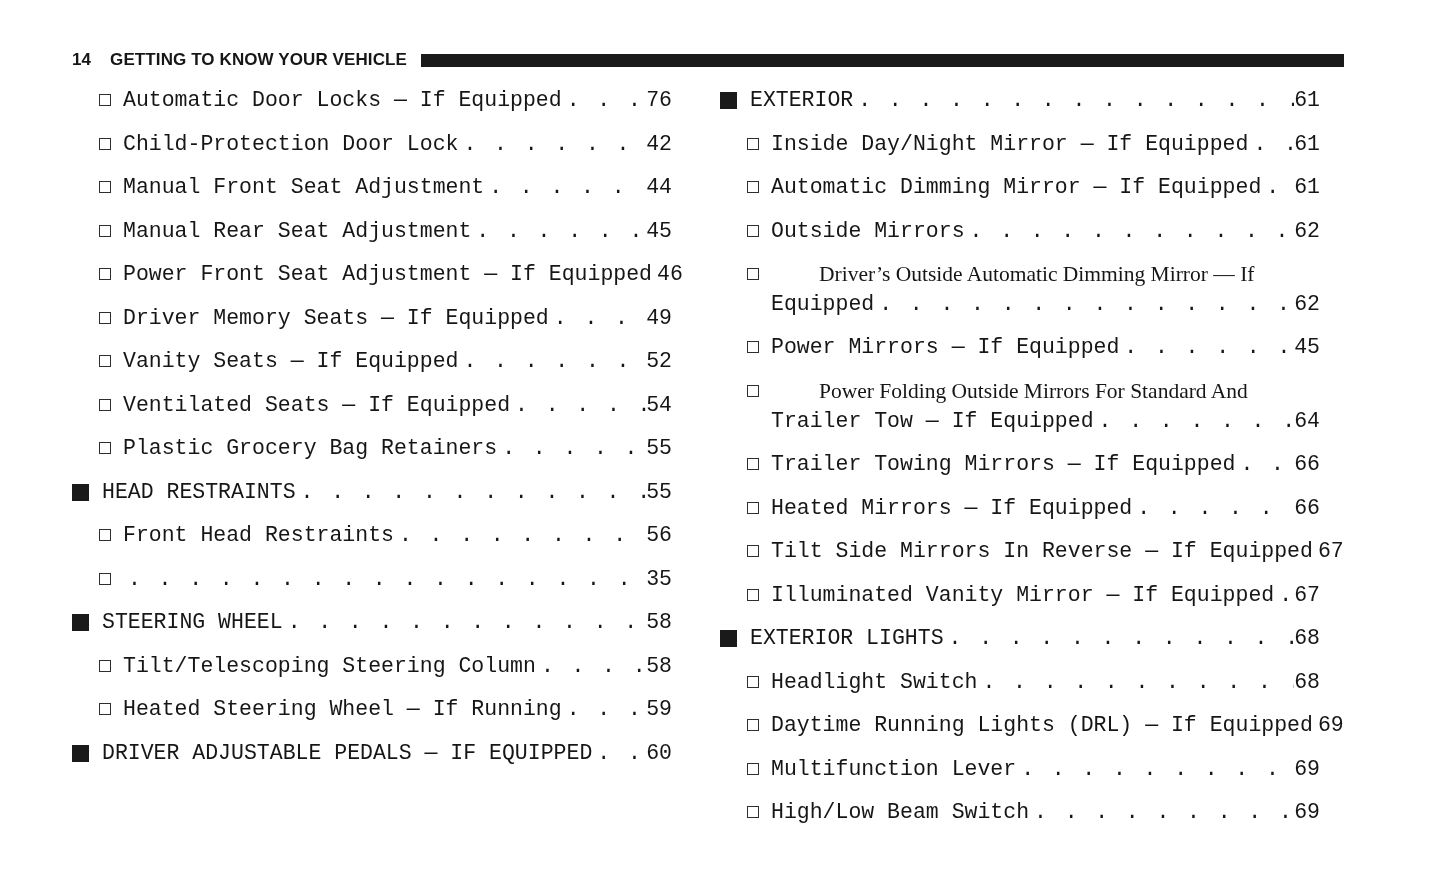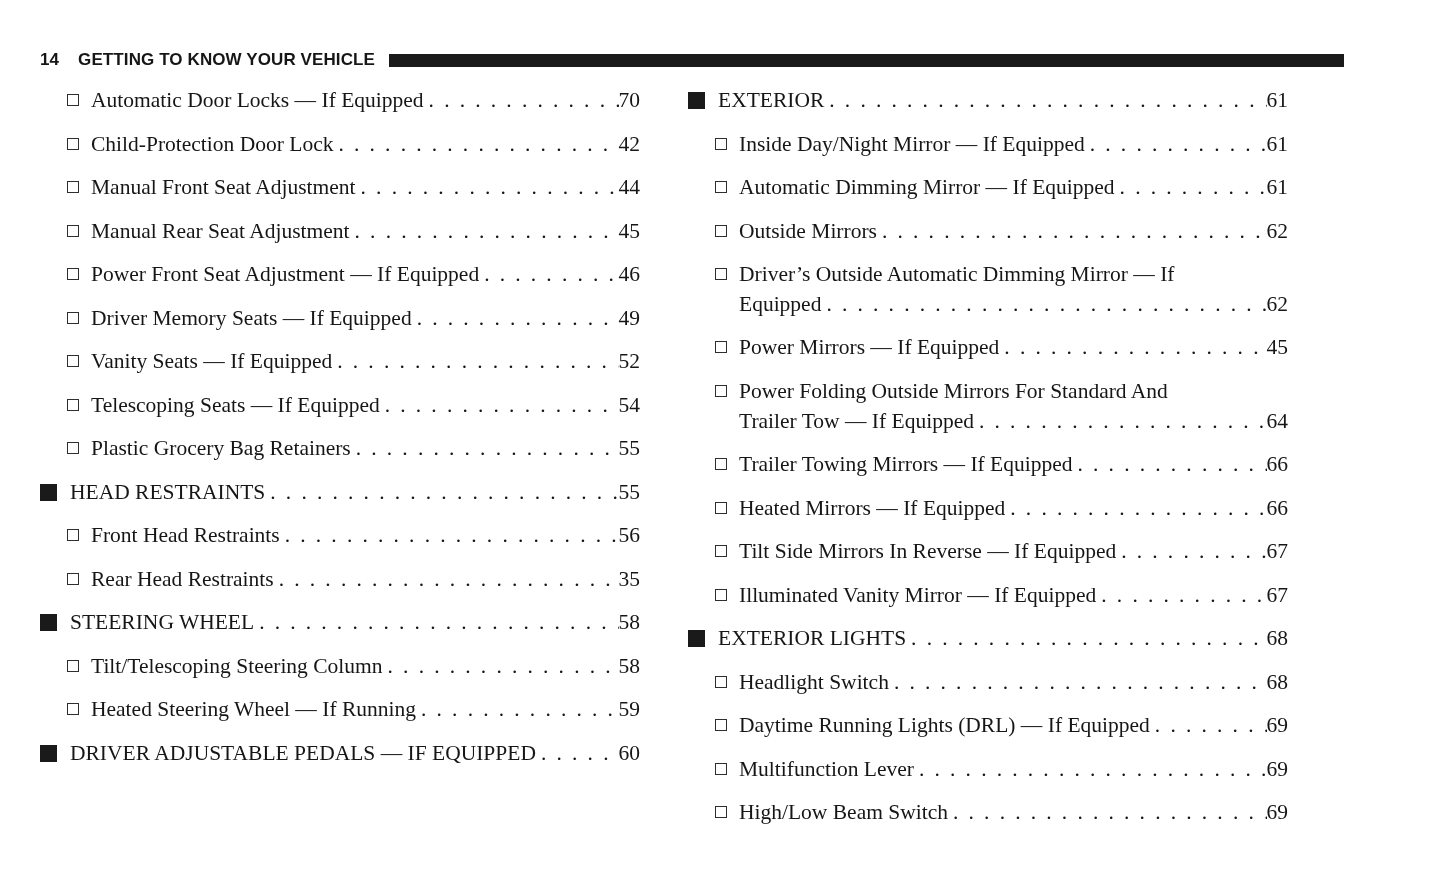--- a/index.html
+++ b/index.html
@@ -5,21 +5,21 @@
   * { box-sizing: border-box; }
   html, body { margin: 0; padding: 0; background: #ffffff; }
   body {
     width: 1445px; height: 874px;
     font-family: "Liberation Serif", serif;
     color: var(--text-color, #161616);
     overflow: hidden;
   }
   .page {
     width: 1445px; height: 874px;
-    padding: 50px 101px 0 40px;
+    padding: 50px 101px 0 72px;
     background: var(--bg-color, #ffffff);
   }
 
   
   .header {
     display: flex; align-items: center;
     font-family: "Liberation Sans", sans-serif;
     font-weight: bold; font-size: 17px; letter-spacing: 0.1px;
     white-space: nowrap;
   }
@@ -40,22 +40,22 @@
     width: 17px; height: 17px;
     background: var(--bar-color, #1a1a1a);
     margin: 6px 13px 0 0;
   }
   .entry.sub .marker {
     width: 12px; height: 12px;
     border: 1.5px solid #2e2e2e; background: transparent;
     margin: 8px 12px 0 27px;
   }
   .entry .body { flex: 1; min-width: 0; }
-  .wrapline { display: block; line-height: 29.9px; white-space: nowrap; }
-  .line { display: flex; align-items: flex-end; line-height: 29.9px; }
+  .wrapline { display: block; line-height: 29.9px; white-space: nowrap; margin-left: 48px; }
+  .line { display: flex; align-items: flex-end; line-height: 29.9px; font-family: Liberation Mono, monospace; }
   .line .text { flex: none; white-space: nowrap; }
   .line .dots {
     flex: 1; min-width: 4px; overflow: hidden;
     white-space: nowrap; text-align: right;
     letter-spacing: 2.4px; padding-left: 5px;
   }
   .line .dots::after {
     content: ". . . . . . . . . . . . . . . . . . . . . . . . . . . . . . . . . . . . . . . . . . . . . . . . . . . . . . . . . . . . . . . . . . . . . . . . . . . .";
   }
   .line .page-num { flex: none; }
@@ -72,21 +72,21 @@
   </div>
 
   <div class="toc">
     <div class="col">
         <div class="entry sub">
           <span class="marker"></span>
           <div class="body">
             <div class="line">
               <span class="text">Automatic Door Locks — If Equipped</span>
               <span class="dots"></span>
-              <span class="page-num">70</span>
+              <span class="page-num">76</span>
             </div>
           </div>
         </div>
         <div class="entry sub">
           <span class="marker"></span>
           <div class="body">
             <div class="line">
               <span class="text">Child-Protection Door Lock</span>
               <span class="dots"></span>
               <span class="page-num">42</span>
@@ -140,21 +140,21 @@
               <span class="text">Vanity Seats — If Equipped</span>
               <span class="dots"></span>
               <span class="page-num">52</span>
             </div>
           </div>
         </div>
         <div class="entry sub">
           <span class="marker"></span>
           <div class="body">
             <div class="line">
-              <span class="text">Telescoping Seats — If Equipped</span>
+              <span class="text">Ventilated Seats — If Equipped</span>
               <span class="dots"></span>
               <span class="page-num">54</span>
             </div>
           </div>
         </div>
         <div class="entry sub">
           <span class="marker"></span>
           <div class="body">
             <div class="line">
               <span class="text">Plastic Grocery Bag Retainers</span>
@@ -180,21 +180,20 @@
               <span class="text">Front Head Restraints</span>
               <span class="dots"></span>
               <span class="page-num">56</span>
             </div>
           </div>
         </div>
         <div class="entry sub">
           <span class="marker"></span>
           <div class="body">
             <div class="line">
-              <span class="text">Rear Head Restraints</span>
               <span class="dots"></span>
               <span class="page-num">35</span>
             </div>
           </div>
         </div>
         <div class="entry section">
           <span class="marker"></span>
           <div class="body">
             <div class="line">
               <span class="text">STEERING WHEEL</span>

